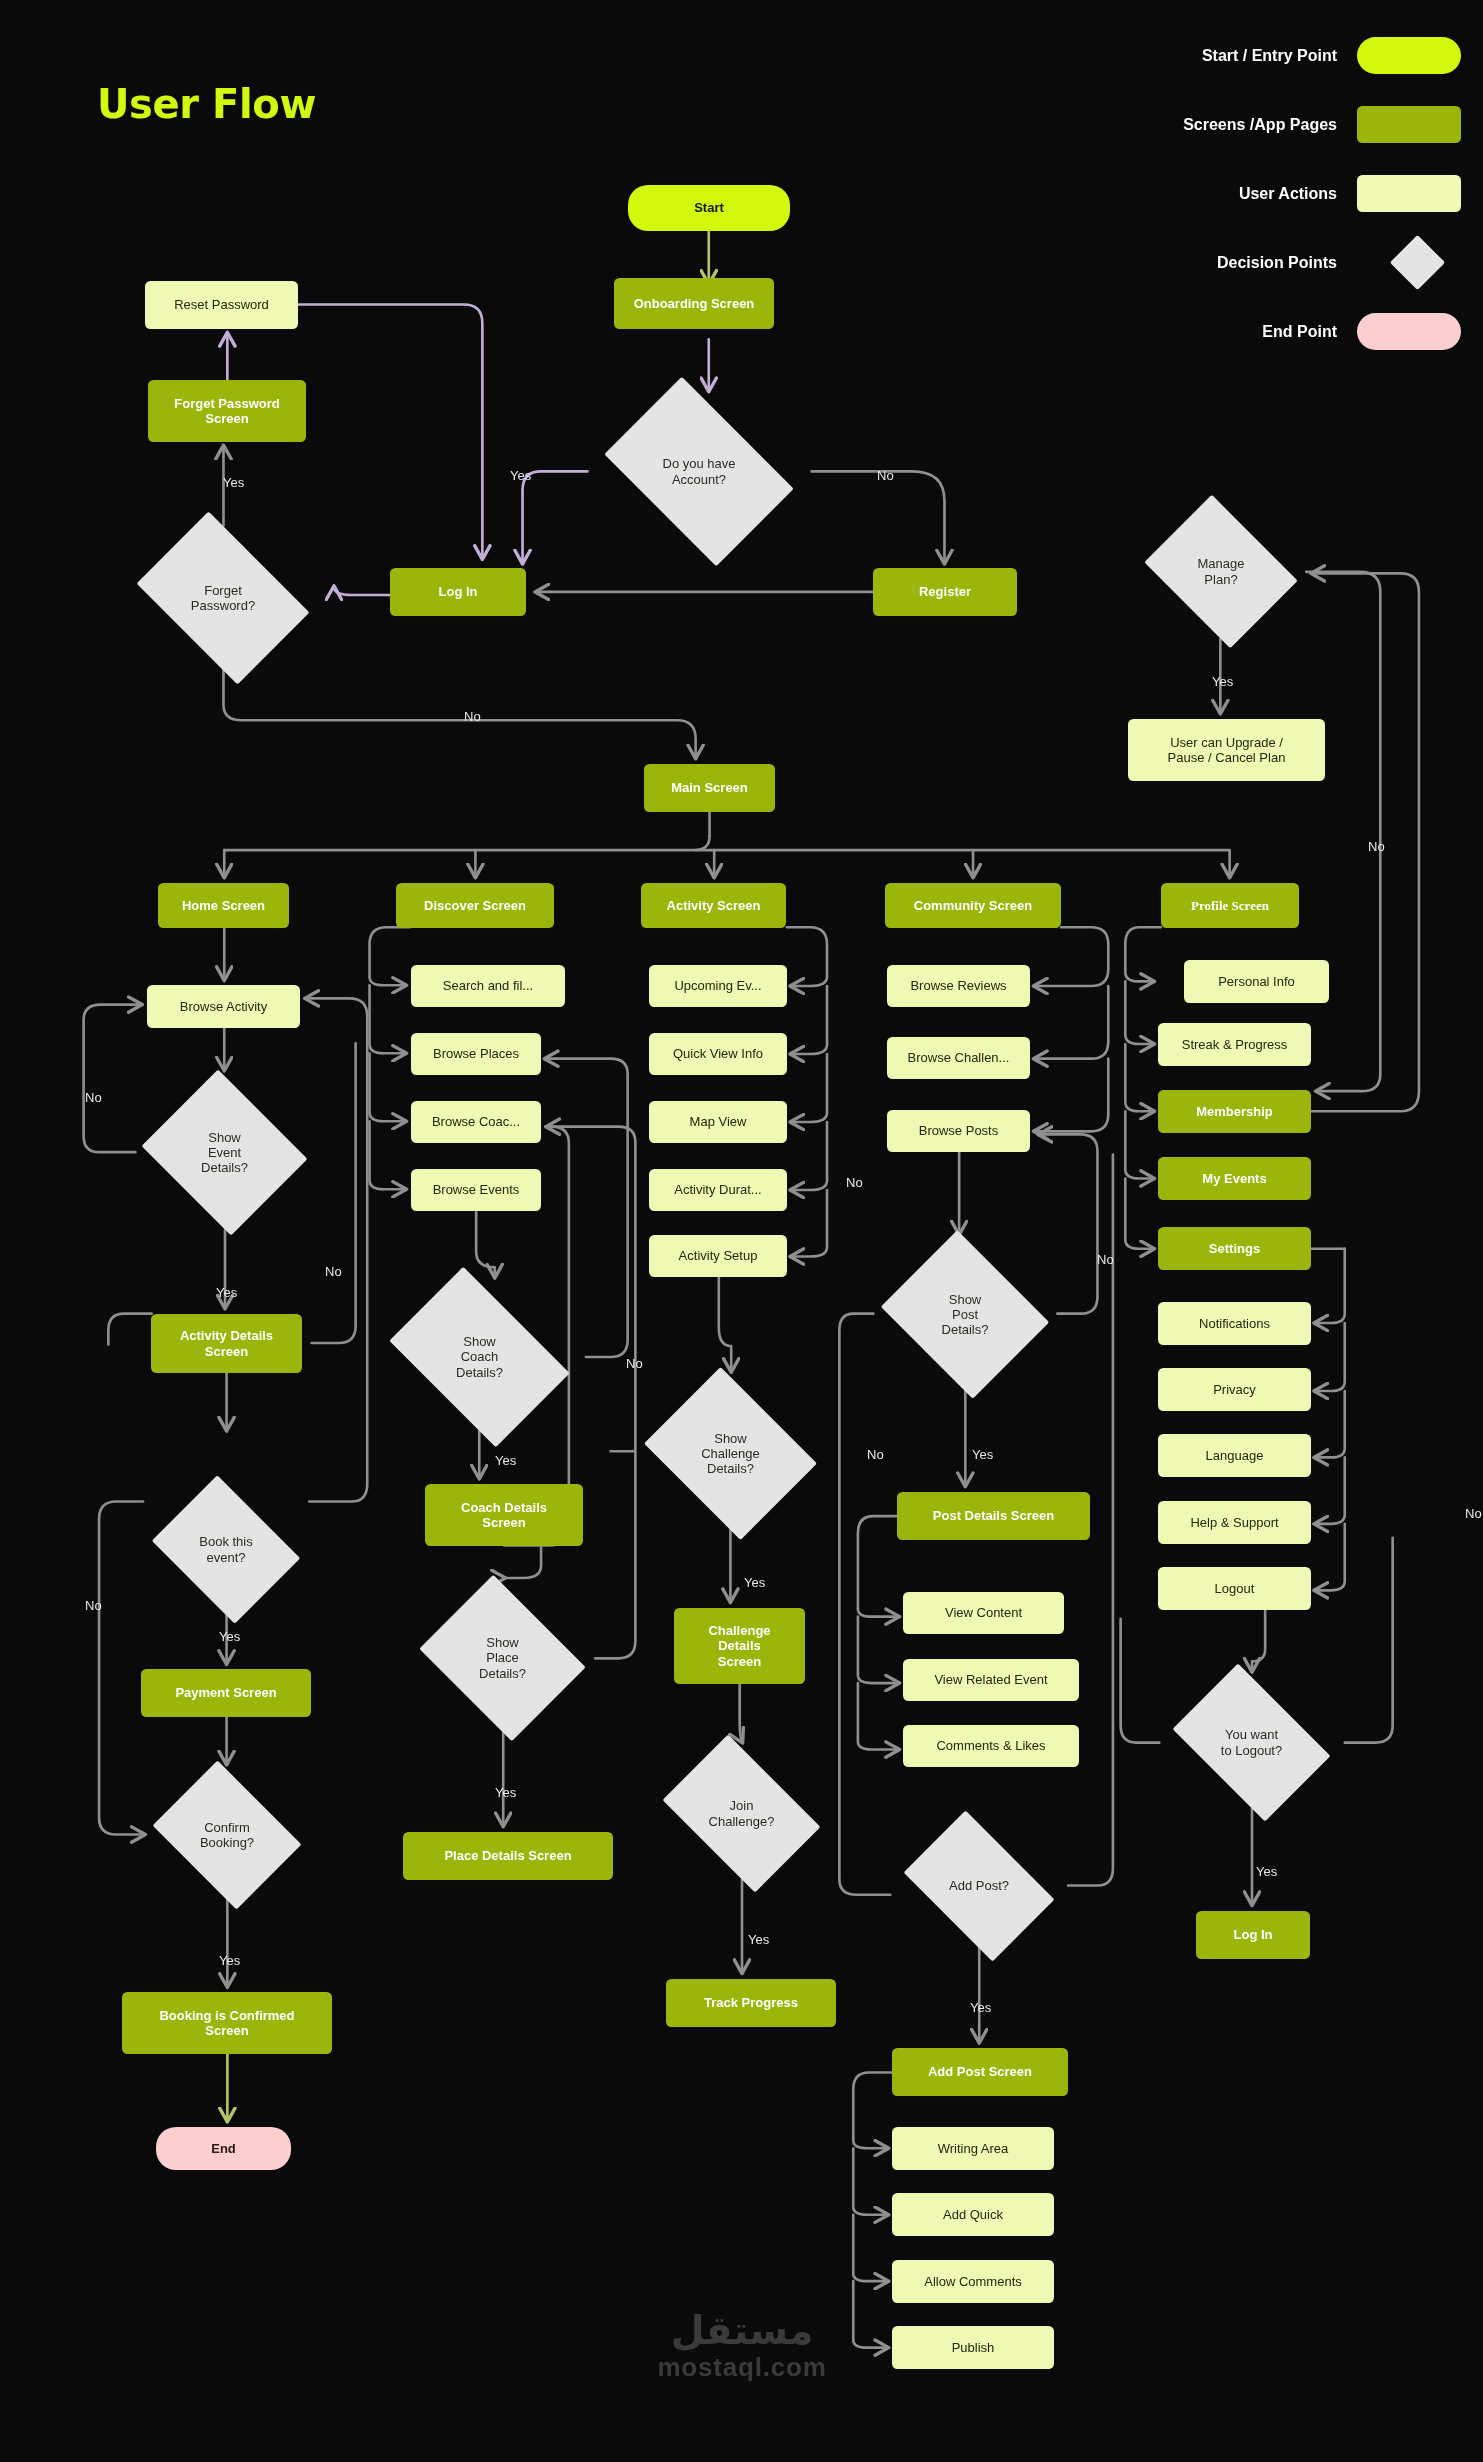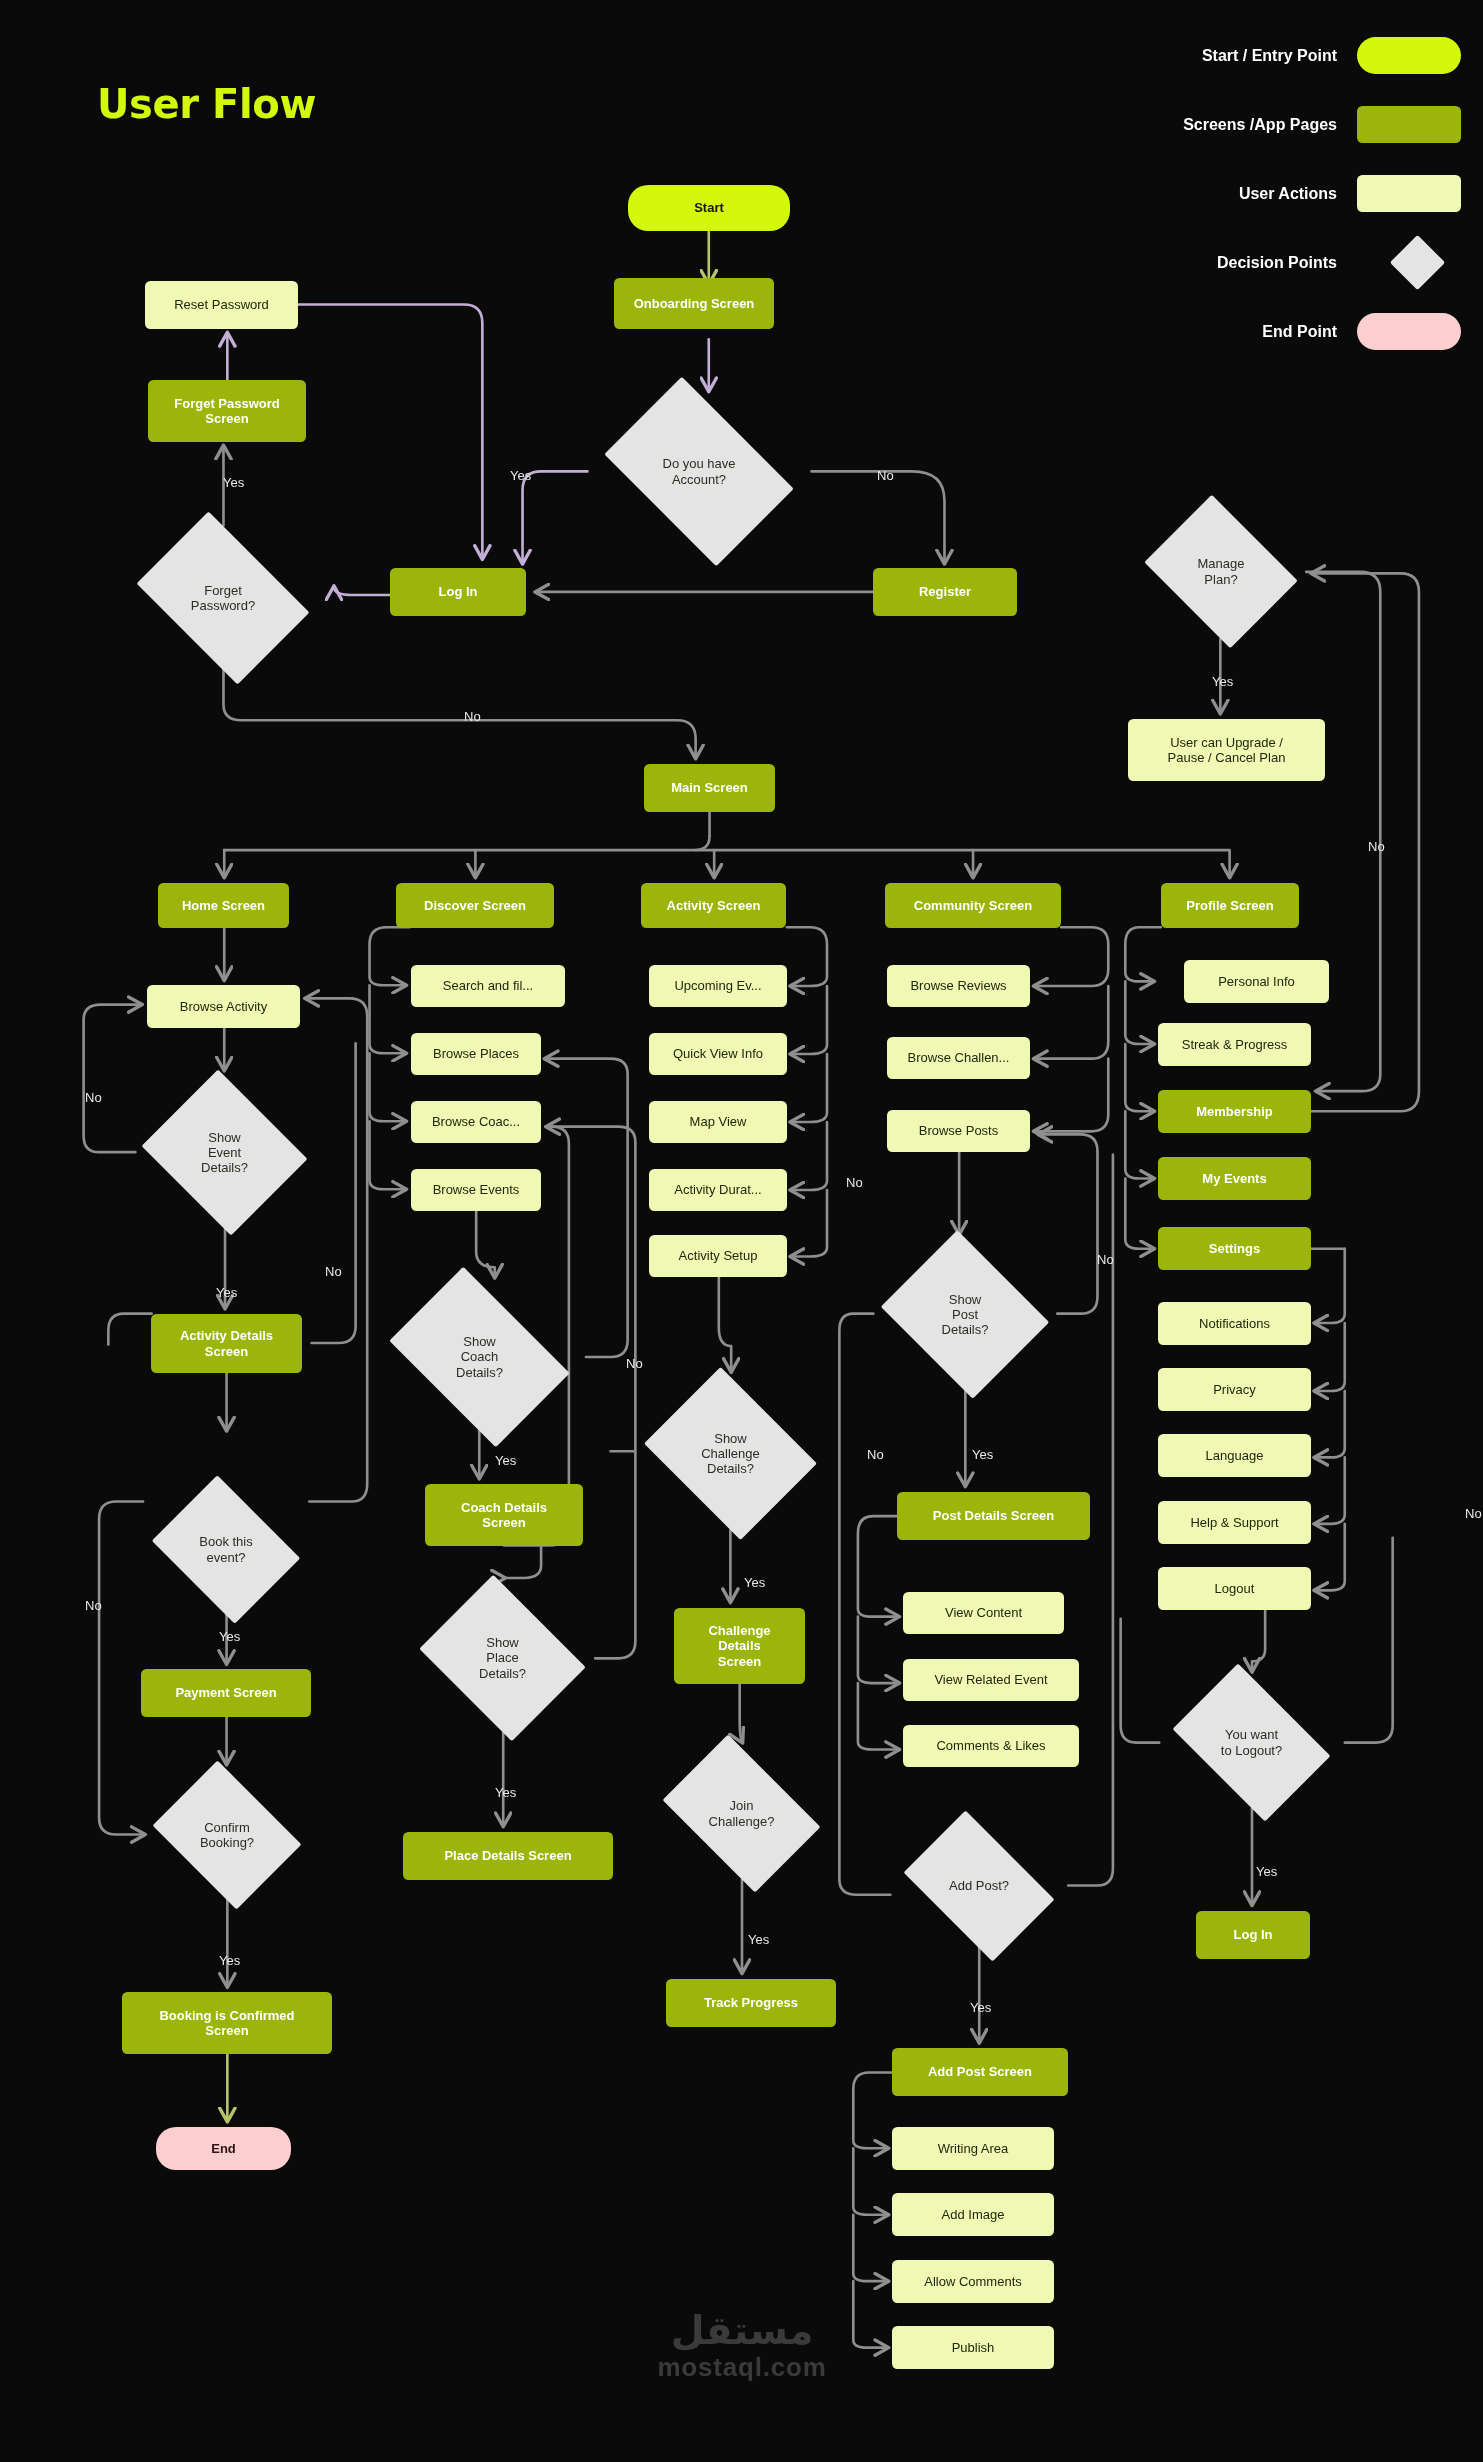--- a/index.html
+++ b/index.html
@@ -355,29 +355,29 @@
         <div class="dia"></div>
         <div class="dtxt">Add Post?</div>
       </div>
       <div class="node n-screen" style="left: 892px; top: 2048px; width: 176px; height: 48px;">
         <span>Add Post Screen</span>
       </div>
       <div class="node n-action" style="left: 892px; top: 2127px; width: 162px; height: 43px;">
         <span>Writing Area</span>
       </div>
       <div class="node n-action" style="left: 892px; top: 2193px; width: 162px; height: 43px;">
-        <span>Add Image</span>
+        <span>Add Quick</span>
       </div>
       <div class="node n-action" style="left: 892px; top: 2260px; width: 162px; height: 43px;">
         <span>Allow Comments</span>
       </div>
       <div class="node n-action" style="left: 892px; top: 2326px; width: 162px; height: 43px;">
         <span>Publish</span>
       </div>
-      <div class="node n-screen" style="left: 1161px; top: 883px; width: 138px; height: 45px;">
+      <div class="node n-screen" style="left: 1161px; top: 883px; width: 138px; height: 45px; font-family: Liberation Serif, serif;">
         <span>Profile Screen</span>
       </div>
       <div class="node n-action" style="left: 1158px; top: 960px; width: 145px; height: 43px; margin-left: 26px;">
         <span>Personal Info</span>
       </div>
       <div class="node n-action" style="left: 1158px; top: 1023px; width: 153px; height: 43px;">
         <span>Streak &amp; Progress</span>
       </div>
       <div class="node n-screen" style="left: 1158px; top: 1090px; width: 153px; height: 43px;">
         <span>Membership</span>

